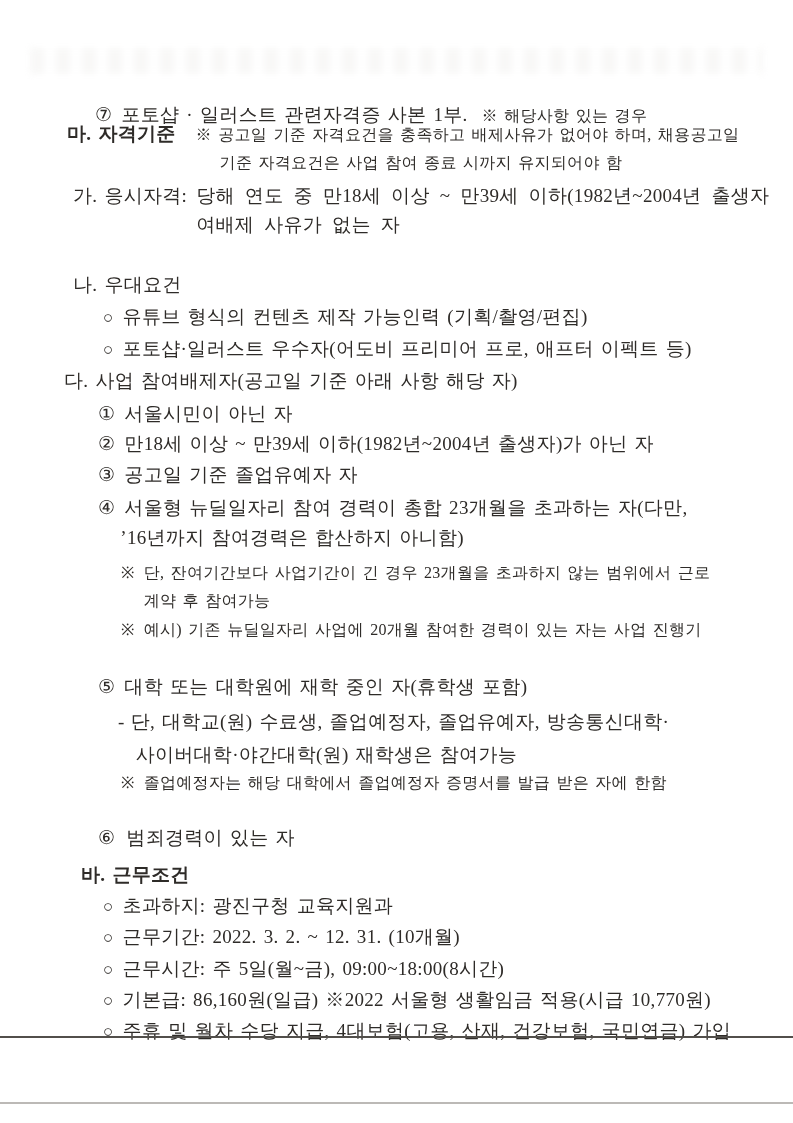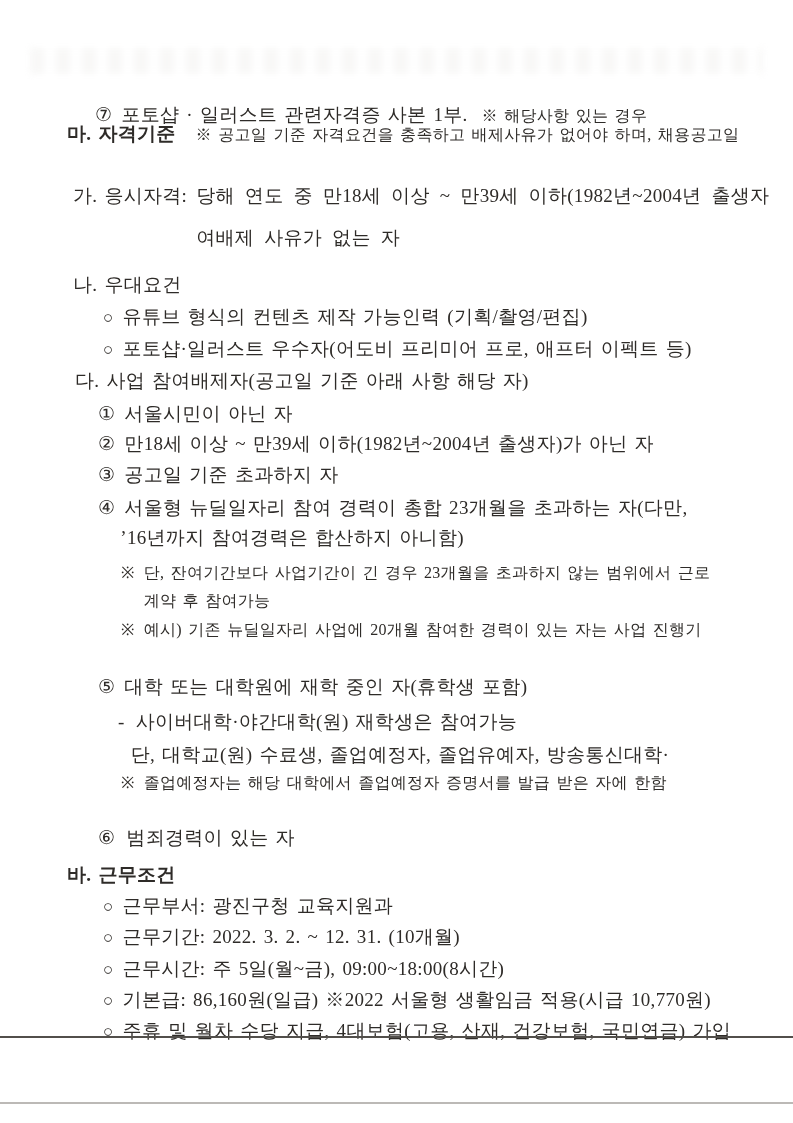--- a/index.html
+++ b/index.html
@@ -28,21 +28,21 @@
   }
   .row{display:flex;align-items:baseline;}
   .col{display:flex;flex-direction:column;}
   .mk{margin-right:9px;flex:0 0 auto;}
   .mk-circle{font-size:17px;}
   .bold{font-weight:bold;}
   .small{font-size:16px;line-height:28px;}
   .lh29{line-height:29px;}
   .lh31{line-height:31px;}
   .lh33{line-height:33px;}
-  .sp{word-spacing:5px;gap:13px;}
+  .sp{word-spacing:5px;}
   .hr-dark{
     position:absolute;left:0;width:793px;height:2px;
     background:#524f4b;
   }
   .hr-light{
     position:absolute;left:0;width:793px;height:2px;
     background:#bcb9b6;
   }
 </style>
 </head>
@@ -55,20 +55,21 @@
   <div class="para row" style="top:84px;left:95px;">
     <span class="mk">⑦</span>
     <span>포토샵 · 일러스트 관련자격증 사본 1부.</span>
     <span class="small" style="margin-left:14px;margin-top:18px;">※ 해당사항 있는 경우</span>
   </div>
 
   <div class="para row" style="top:119px;left:67px;">
     <span class="bold">마. 자격기준</span>
     <div class="col small" style="margin-left:20px;">
       <div>※ 공고일 기준 자격요건을 충족하고 배제사유가 없어야 하며, 채용공고일</div>
+      <div style="margin-left:24px;">기준 자격요건은 사업 참여 종료 시까지 유지되어야 함</div>
     </div>
   </div>
 
   <div class="para row" style="top:181px;left:73px;">
     <span>가. 응시자격:</span>
     <div class="col lh29 sp" style="margin-left:9px;">
       <div>당해 연도 중 만18세 이상 ~ 만39세 이하(1982년~2004년 출생자</div>
       <div>여배제 사유가 없는 자</div>
     </div>
   </div>
@@ -80,37 +81,37 @@
   <div class="para row" style="top:302px;left:103px;">
     <span class="mk mk-circle">○</span>
     <span>유튜브 형식의 컨텐츠 제작 가능인력 (기획/촬영/편집)</span>
   </div>
 
   <div class="para row" style="top:334px;left:103px;">
     <span class="mk mk-circle">○</span>
     <span>포토샵·일러스트 우수자(어도비 프리미어 프로, 애프터 이펙트 등)</span>
   </div>
 
-  <div class="para" style="top:366px;left:75px;">
+  <div class="para" style="top:366px;left:64px;">
     <span>다. 사업 참여배제자(공고일 기준 아래 사항 해당 자)</span>
   </div>
 
   <div class="para row" style="top:399px;left:98px;">
     <span class="mk">①</span>
     <span>서울시민이 아닌 자</span>
   </div>
 
   <div class="para row" style="top:429px;left:98px;">
     <span class="mk">②</span>
     <span>만18세 이상 ~ 만39세 이하(1982년~2004년 출생자)가 아닌 자</span>
   </div>
 
   <div class="para row" style="top:460px;left:98px;">
     <span class="mk">③</span>
-    <span>공고일 기준 초과하지 자</span>
+    <span>공고일 기준 졸업유예자 자</span>
   </div>
 
   <div class="para row" style="top:493px;left:98px;">
     <span class="mk">④</span>
     <div class="col">
       <div>서울형 뉴딜일자리 참여 경력이 총합 23개월을 초과하는 자(다만,</div>
       <div style="margin-left:-4px;">’16년까지 참여경력은 합산하지 아니함)</div>
     </div>
   </div>
 
@@ -130,44 +131,44 @@
   </div>
 
   <div class="para row" style="top:672px;left:98px;">
     <span class="mk">⑤</span>
     <span>대학 또는 대학원에 재학 중인 자(휴학생 포함)</span>
   </div>
 
   <div class="para row lh33" style="top:705px;left:118px;">
     <span class="mk" style="margin-right:6px;">-</span>
     <div class="col">
+      <div>단, 대학교(원) 수료생, 졸업예정자, 졸업유예자, 방송통신대학·</div>
       <div style="margin-left:5px;">사이버대학·야간대학(원) 재학생은 참여가능</div>
-      <div>단, 대학교(원) 수료생, 졸업예정자, 졸업유예자, 방송통신대학·</div>
     </div>
   </div>
 
   <div class="para row small" style="top:769px;left:121px;">
     <span class="mk">※</span>
     <span>졸업예정자는 해당 대학에서 졸업예정자 증명서를 발급 받은 자에 한함</span>
   </div>
 
   <div class="para row lh31" style="top:799px;left:98px;">
     <span class="mk">⑥</span>
     <div class="col">
       <div style="margin-left:2px;margin-top:23px;">범죄경력이 있는 자</div>
     </div>
   </div>
 
-  <div class="para" style="top:860px;left:67px;">
+  <div class="para" style="top:860px;left:81px;">
     <span class="bold">바. 근무조건</span>
   </div>
 
   <div class="para row" style="top:891px;left:103px;">
     <span class="mk mk-circle">○</span>
-    <span>근무부서: 광진구청 교육지원과</span>
+    <span>초과하지: 광진구청 교육지원과</span>
   </div>
 
   <div class="para row" style="top:922px;left:103px;">
     <span class="mk mk-circle">○</span>
     <span>근무기간: 2022. 3. 2. ~ 12. 31. (10개월)</span>
   </div>
 
   <div class="para row" style="top:954px;left:103px;">
     <span class="mk mk-circle">○</span>
     <span>근무시간: 주 5일(월~금), 09:00~18:00(8시간)</span>

